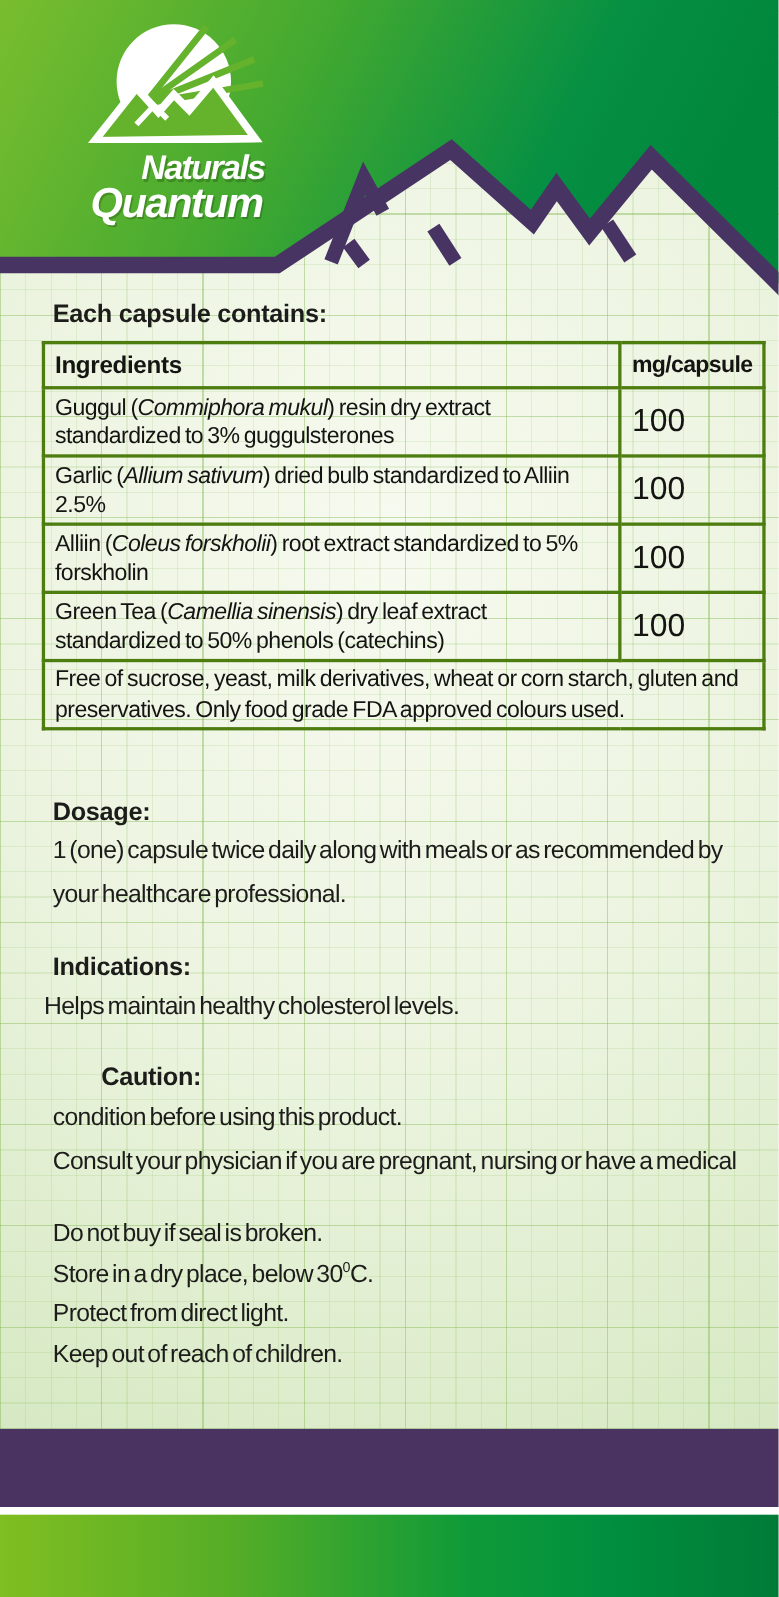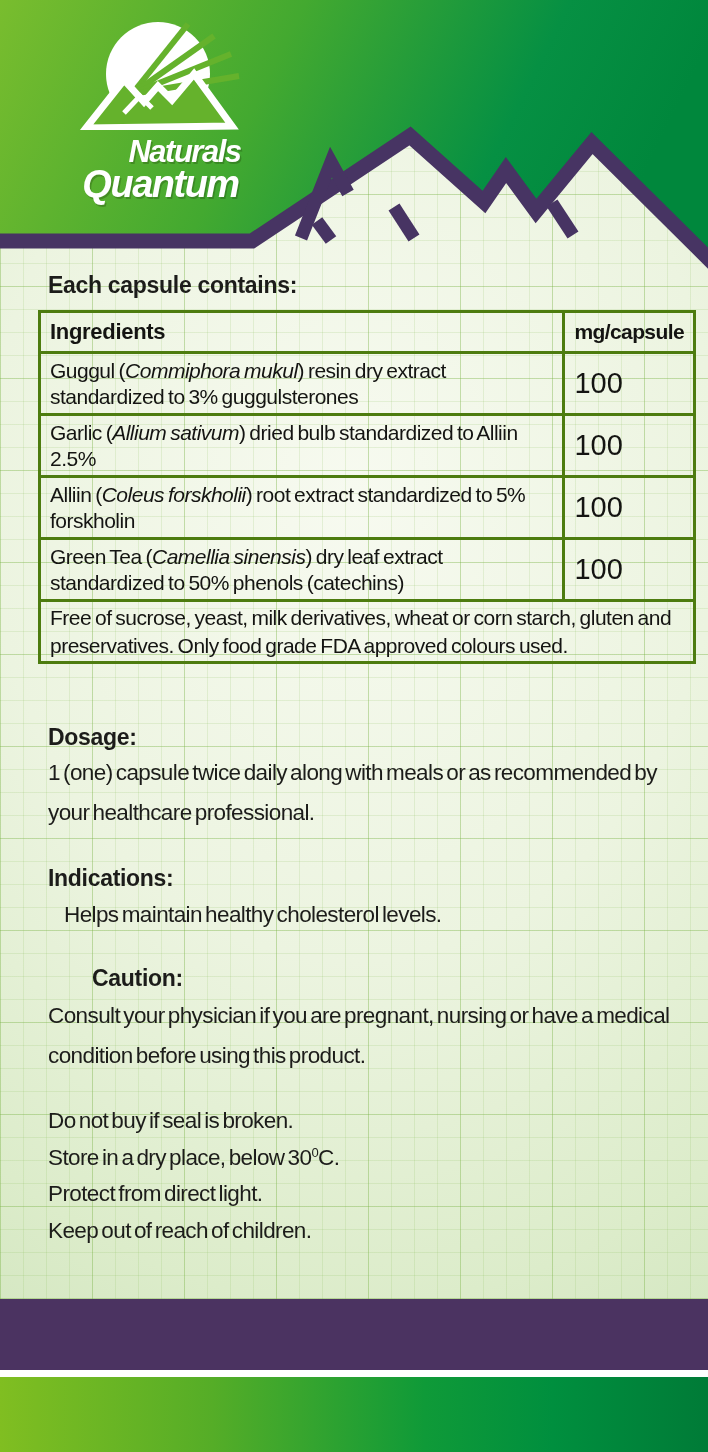--- a/index.html
+++ b/index.html
@@ -117,28 +117,28 @@
   </tbody>
     </table>
 
   <div class="txt head" style="left:48px;top:724px;">Dosage:</div>
   <div class="txt para" style="left:48px;top:753px;">
     <div>1 (one) capsule twice daily along with meals or as recommended by</div>
     <div>your healthcare professional.</div>
   </div>
 
   <div class="txt head" style="left:48px;top:865px;">Indications:</div>
-  <div class="txt para" style="left:64px;top:895px;">
+  <div class="txt para" style="left:40px;top:895px;">
     <div>Helps maintain healthy cholesterol levels.</div>
   </div>
 
   <div class="txt head" style="left:48px;top:965px;padding-left:44px;">Caution:</div>
   <div class="txt para" style="left:48px;top:996px;">
+    <div>condition before using this product.</div>
     <div>Consult your physician if you are pregnant, nursing or have a medical</div>
-    <div>condition before using this product.</div>
   </div>
 
   <div class="txt para storage" style="left:48px;top:1103px;">
     <div class="line">Do not buy if seal is broken.</div>
     <div class="line"><span>Store in a dry place, below 30</span><sup>0</sup><span>C.</span></div>
     <div class="line">Protect from direct light.</div>
     <div class="line">Keep out of reach of children.</div>
   </div>
 
   <div class="purple-bar"></div>

